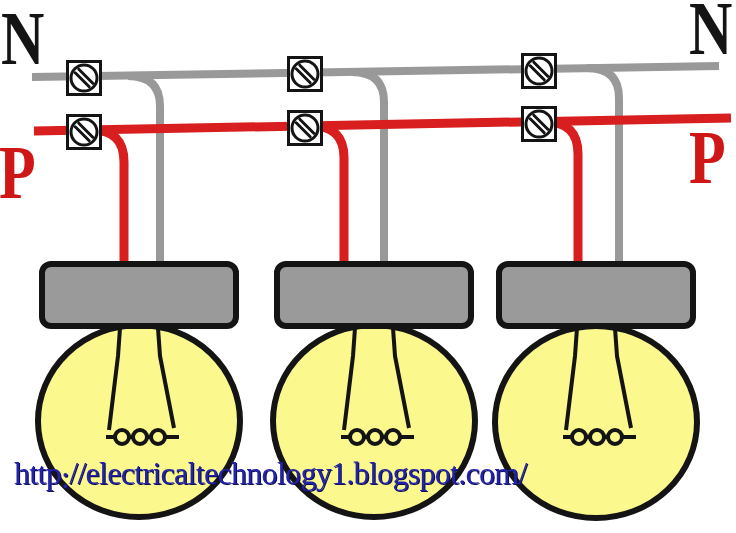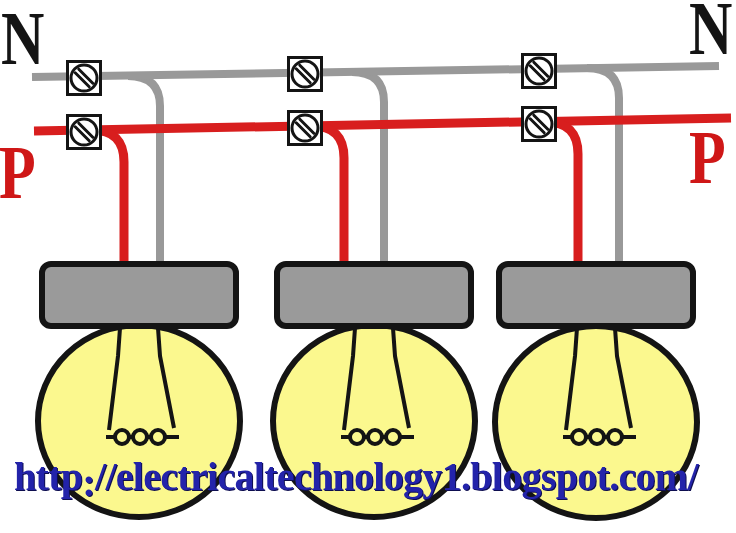--- a/index.html
+++ b/index.html
@@ -47,22 +47,22 @@
     user-select:none;
   }
   .np-label.n{color:var(--label_n);}
   .np-label.p{color:var(--label_p);}
 
   .watermark{
     position:absolute;
     left:14px;
     top:457px;
     font-family:"Liberation Serif",serif;
-    font-weight:bold;
-    font-size:40px;
+    font-weight:normal;
+    font-size:32px;
     line-height:1;
     letter-spacing:-0.7px;
     color:var(--watermark_text);
     text-shadow:1px 1px 0 #0e0e50;
     white-space:nowrap;
     user-select:none;
   }
   .watermark .low-colon{position:relative;top:0.14em;}
 </style>
 </head>

